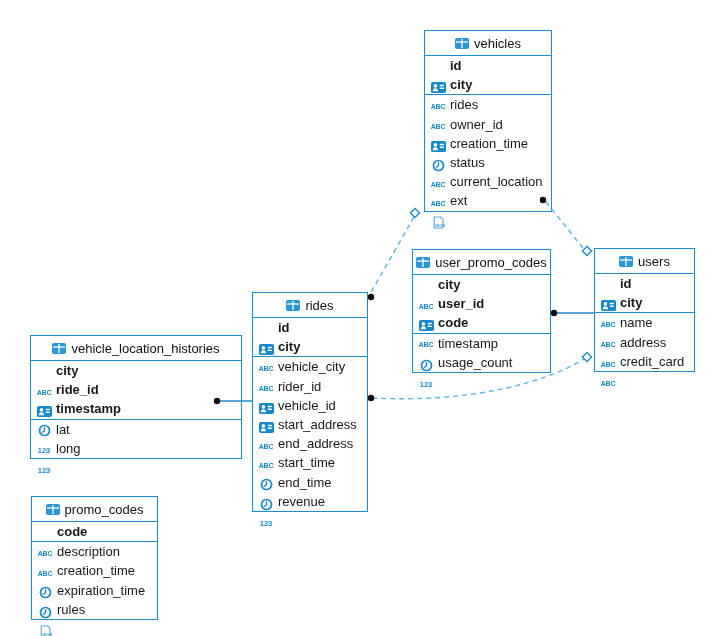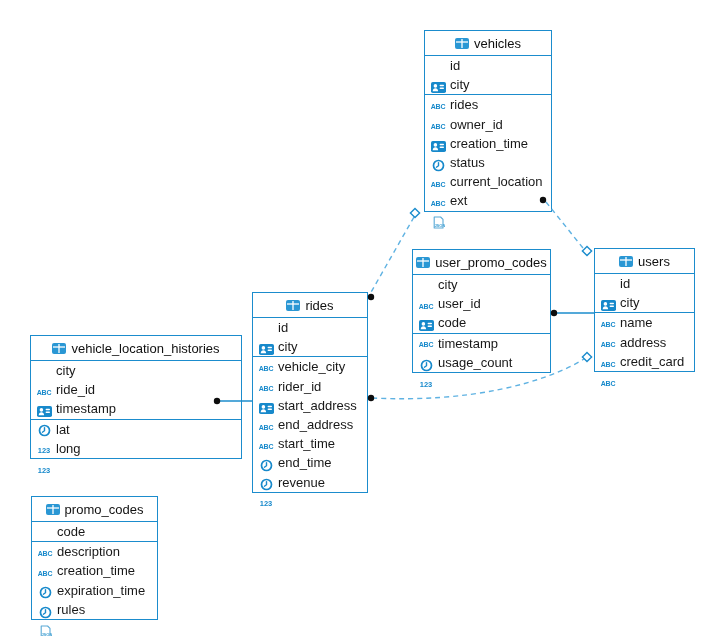--- a/index.html
+++ b/index.html
@@ -17,21 +17,21 @@
     overflow:hidden;
   }
   .table-rows{display:block;}
   .field-row{
     height:19.2px;display:flex;align-items:center;padding:0 6px 0 4px;gap:3px;
     font-size:13px;color:#181818;white-space:nowrap;
   }
   .field-row .icon{
     width:18px;min-width:18px;display:flex;justify-content:center;align-items:flex-start;margin-top:44px;
   }
-  .field-row.key .field-label{font-weight:normal;}
+  .field-row.key .field-label{font-weight:bold;}
   .section-divider{border-top:1.5px solid #1b8ccd;height:0;}
   .abc{
     font-size:7px;font-weight:bold;color:#1789cb;letter-spacing:-0.2px;line-height:1;
   }
   .num{font-size:7.5px;letter-spacing:0;}
   #connections{position:absolute;inset:0;z-index:5;pointer-events:none;}
   .conn-dashed{fill:none;stroke:#5fb2e2;stroke-width:1.4;stroke-dasharray:5 4;}
   .conn-solid{fill:none;stroke:#1b8ccd;stroke-width:1.4;}
   .conn-dot{fill:#0d0d0d;stroke:none;}
   .conn-diamond{fill:#ffffff;stroke:#1b8ccd;stroke-width:1.4;}
@@ -269,20 +269,32 @@
     <span class="icon">
               <svg width="15" height="11" viewBox="0 0 15 11">
                 <rect width="15" height="11" rx="1.8" fill="#1789cb"></rect>
                 <circle cx="4.4" cy="3.9" r="1.8" fill="#fff"></circle>
                 <path d="M1.7 9.3 C1.7 7.2 3 6.3 4.4 6.3 C5.8 6.3 7.1 7.2 7.1 9.3 Z" fill="#fff"></path>
                 <rect x="8.6" y="2.8" width="4.4" height="1.4" rx="0.7" fill="#fff"></rect>
                 <rect x="8.6" y="5.6" width="4.4" height="1.4" rx="0.7" fill="#fff"></rect>
               </svg>
             </span>
     <span class="field-label">rider_id</span>
+  </div>
+          <div class="field-row">
+    <span class="icon">
+              <svg width="15" height="11" viewBox="0 0 15 11">
+                <rect width="15" height="11" rx="1.8" fill="#1789cb"></rect>
+                <circle cx="4.4" cy="3.9" r="1.8" fill="#fff"></circle>
+                <path d="M1.7 9.3 C1.7 7.2 3 6.3 4.4 6.3 C5.8 6.3 7.1 7.2 7.1 9.3 Z" fill="#fff"></path>
+                <rect x="8.6" y="2.8" width="4.4" height="1.4" rx="0.7" fill="#fff"></rect>
+                <rect x="8.6" y="5.6" width="4.4" height="1.4" rx="0.7" fill="#fff"></rect>
+              </svg>
+            </span>
+    <span class="field-label">vehicle_id</span>
   </div>
           <div class="field-row">
     <span class="icon">
               <span class="abc">ABC</span>
             </span>
     <span class="field-label">start_address</span>
   </div>
           <div class="field-row">
     <span class="icon">
               <span class="abc">ABC</span>

